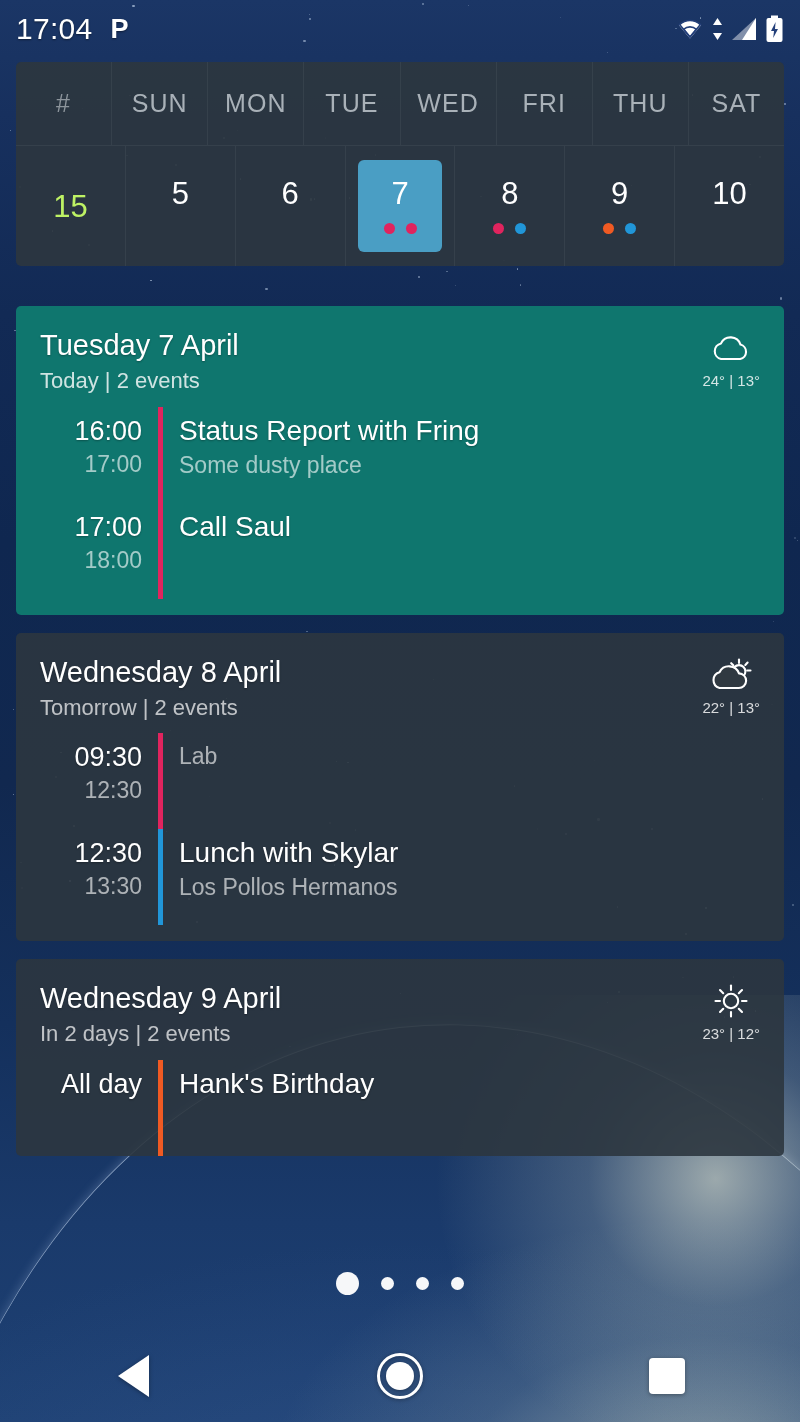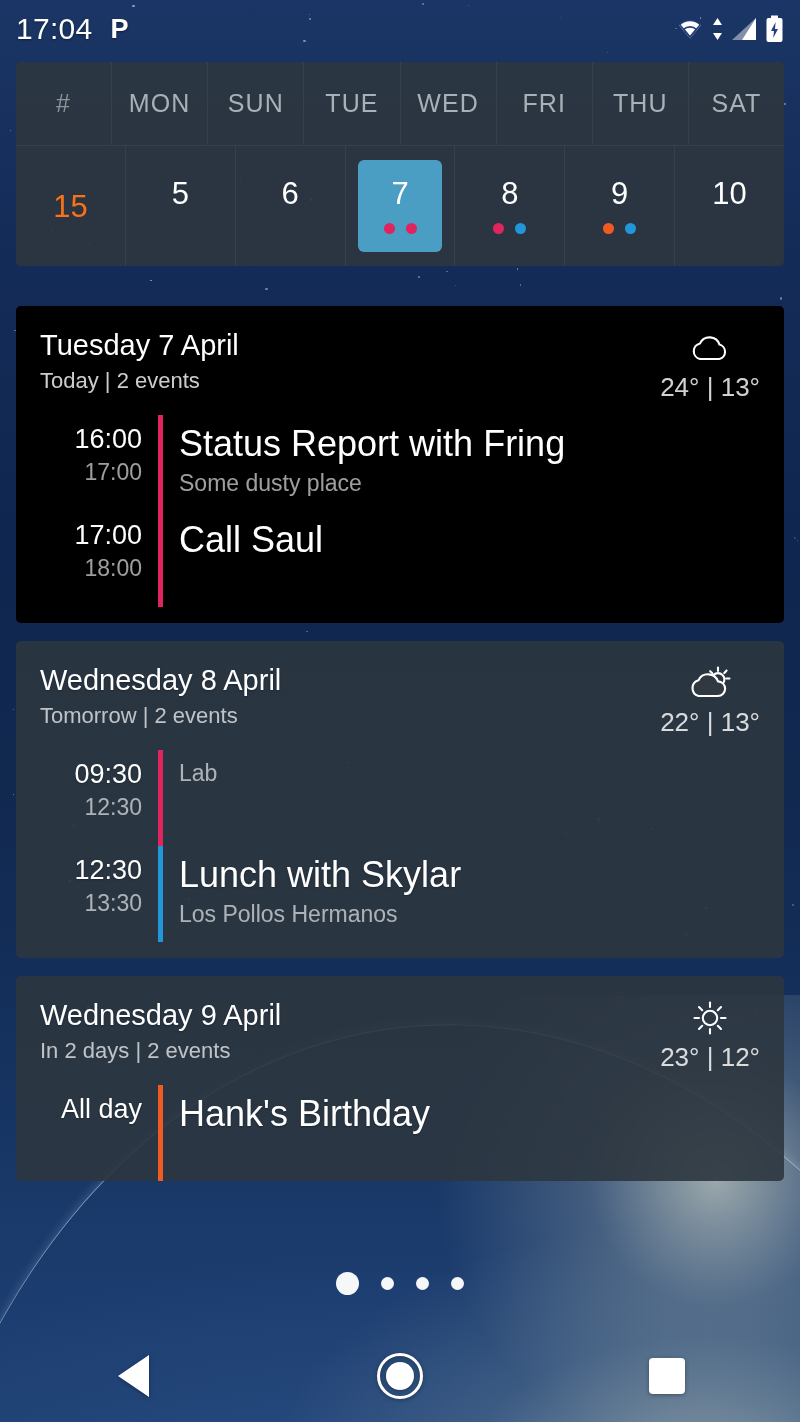--- a/index.html
+++ b/index.html
@@ -100,21 +100,21 @@
   .cal-head .cal-cell { border-bottom:1px solid rgba(255,255,255,0.055); }
   .dow {
     font-size:25px; letter-spacing:1.1px;
     color:#a9b1b8;
   }
   .dow.muted { color:#8d959c; }
   .daynum {
     font-size:31px; color:#ffffff; font-weight:400;
     line-height:1;
   }
-  .daynum.week { color:#f97316; }
+  .daynum.week { color:#bef264; }
   .dots { display:flex; gap:11px; margin-top:14px; height:11px; }
   .dot { width:11px; height:11px; border-radius:50%; }
   .sel-box {
     position:absolute;
     left:50%; top:50%;
     transform:translate(-50%,-50%);
     width:84px; height:92px;
     border-radius:6px;
     background:#4a9ec4;
     z-index:0;
@@ -123,21 +123,21 @@
 
   
   .cards { position:absolute; left:16px; top:306px; width:768px; z-index:10; }
   .card {
     border-radius:5px;
     margin-bottom:18px;
     padding:22px 24px 16px 24px;
     overflow:hidden;
     position:relative;
   }
-  .card.today { background:#000000; }
+  .card.today { background:#0f766e; }
   .card.dark  { background:rgba(44,54,63,0.90); }
   .card.clipped { max-height:305px; margin-bottom:0; padding-bottom:0; }
 
   .card-head { display:flex; align-items:flex-start; }
   .card-head-left { flex:1 1 auto; min-width:0; }
   .card-title {
     font-size:29px; color:#ffffff; font-weight:400;
     line-height:1.18;
     text-shadow:0 1px 2px rgba(0,0,0,.30);
   }
@@ -147,21 +147,21 @@
   }
   .card.today .card-sub { color:rgba(255,255,255,0.80); }
   .card-head-right {
     display:flex; flex-direction:column;
     align-items:center; gap:4px;
     padding-left:14px;
     flex:0 0 auto;
   }
   .wx-icon { width:46px; height:40px; display:block; }
   .wx-temp {
-    font-size:26px; color:rgba(255,255,255,0.82);
+    font-size:15px; color:rgba(255,255,255,0.82);
     white-space:nowrap;
     text-align:center;
   }
 
   .events { margin-top:12px; }
   .event {
     display:flex; align-items:stretch;
     min-height:96px;
   }
   .ev-times {
@@ -177,21 +177,21 @@
   .ev-end {
     font-size:23px; color:rgba(255,255,255,0.62);
     line-height:1.25; margin-top:2px;
   }
   .ev-bar { width:5px; flex:0 0 5px; border-radius:0; }
   .ev-body {
     padding-left:16px; padding-top:6px;
     flex:1 1 auto; min-width:0;
   }
   .ev-title {
-    font-size:36px; color:#ffffff; line-height:1.25;
+    font-size:28px; color:#ffffff; line-height:1.25;
     text-shadow:0 1px 2px rgba(0,0,0,.30);
     white-space:nowrap; overflow:hidden; text-overflow:ellipsis;
   }
   .ev-loc {
     font-size:23px; color:rgba(255,255,255,0.62);
     line-height:1.3; margin-top:3px;
     white-space:nowrap; overflow:hidden; text-overflow:ellipsis;
   }
   .ev-loc:empty { display:none; }
 
@@ -403,24 +403,24 @@
       </svg>
     </div>
   </div>
 
   <div class="cal-widget">
     <div class="cal-head">
       <div class="cal-cell">
         <span class="dow muted">#</span>
       </div>
       <div class="cal-cell">
+          <span class="dow">SUN</span>
+        </div>
+      <div class="cal-cell">
           <span class="dow">MON</span>
-        </div>
-      <div class="cal-cell">
-          <span class="dow">SUN</span>
         </div>
       <div class="cal-cell">
           <span class="dow">TUE</span>
         </div>
       <div class="cal-cell">
           <span class="dow">WED</span>
         </div>
       <div class="cal-cell">
           <span class="dow">FRI</span>
         </div>

